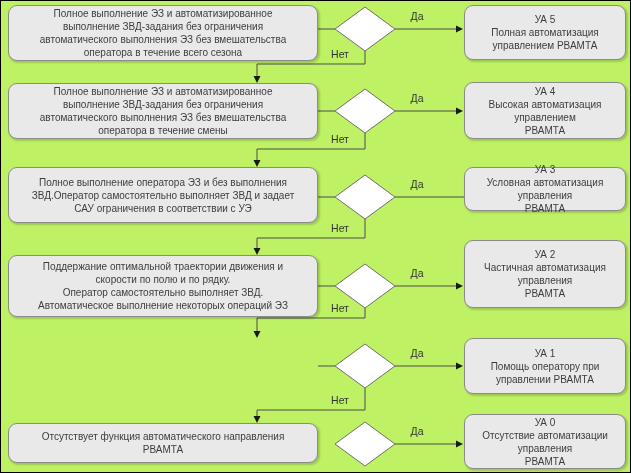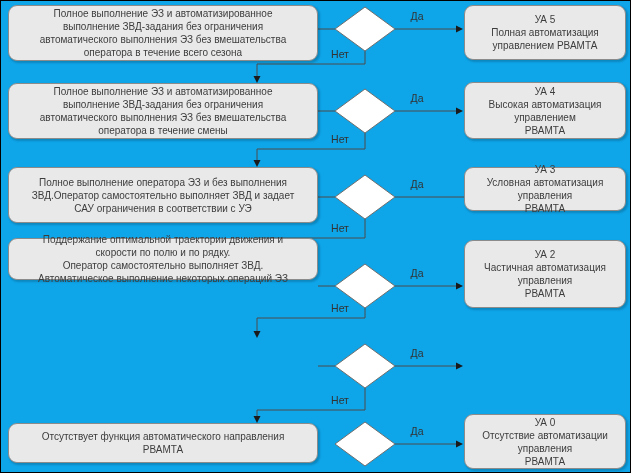--- a/index.html
+++ b/index.html
@@ -9,21 +9,21 @@
     --text:#3d3d3d;
     --diamond-fill:#ffffff;
     --diamond-border:#6f6f6f;
   }
   html,body{margin:0;padding:0;background:#fff;}
   .stage{
     position:relative;
     width:631px;height:473px;
     box-sizing:border-box;
     border:1px solid #000;
-    background:#0ea5e9;
+    background:#bef264;
     font-family:"Liberation Sans", sans-serif;
     overflow:hidden;
   }
   .connector-layer{position:absolute;left:0;top:0;width:631px;height:473px;}
   .flowline{stroke:var(--line);stroke-width:1;fill:none;}
   .arrowhead{fill:#1a1a1a;stroke:none;}
   .diamond{fill:var(--diamond-fill);stroke:var(--diamond-border);stroke-width:1;}
   .box{
     position:absolute;
     box-sizing:border-box;
@@ -95,21 +95,21 @@
 выполнение ЗВД-задания без ограничения
 автоматического выполнения ЭЗ без вмешательства
 оператора в течение всего сезона</div>
   <div class="box lbox" style="top:82px;height:56px">Полное выполнение ЭЗ и автоматизированное
 выполнение ЗВД-задания без ограничения
 автоматического выполнения ЭЗ без вмешательства
 оператора в течение смены</div>
   <div class="box lbox" style="top:166px;height:56px">Полное выполнение оператора ЭЗ и без выполнения
 ЗВД.Оператор самостоятельно выполняет ЗВД и задает
 САУ ограничения в соответствии с УЭ</div>
-  <div class="box lbox" style="top:237px;height:42px">Поддержание оптимальной траектории движения и
+  <div class="box lbox" style="top:254px;height:62px">Поддержание оптимальной траектории движения и
 скорости по полю и по рядку.
 Оператор самостоятельно выполняет ЗВД.
 Автоматическое выполнение некоторых операций ЭЗ</div>
   <div class="box lbox" style="top:422px;height:40px">Отсутствует функция автоматического направления
 РВАМТА</div>
 
   <div class="box rbox" style="top:4px;height:55px">УА 5
 Полная автоматизация
 управлением РВАМТА</div>
   <div class="box rbox" style="top:81px;height:57px">УА 4
@@ -117,20 +117,23 @@
 управлением
 РВАМТА</div>
   <div class="box rbox" style="top:166px;height:44px">УА 3
 Условная автоматизация
 управления
 РВАМТА</div>
   <div class="box rbox" style="top:239px;height:68px">УА 2
 Частичная автоматизация
 управления
 РВАМТА</div>
+  <div class="box rbox" style="top:337px;height:56px">УА 1
+Помощь оператору при
+управлении РВАМТА</div>
   <div class="box rbox" style="top:413px;height:55px">УА 0
 Отсутствие автоматизации
 управления
 РВАМТА</div>
 
   <div class="lbl" style="left:399px;top:9px">Да</div>
   <div class="lbl" style="left:399px;top:91px">Да</div>
   <div class="lbl" style="left:399px;top:177px">Да</div>
   <div class="lbl" style="left:399px;top:266px">Да</div>
   <div class="lbl" style="left:399px;top:346px">Да</div>

